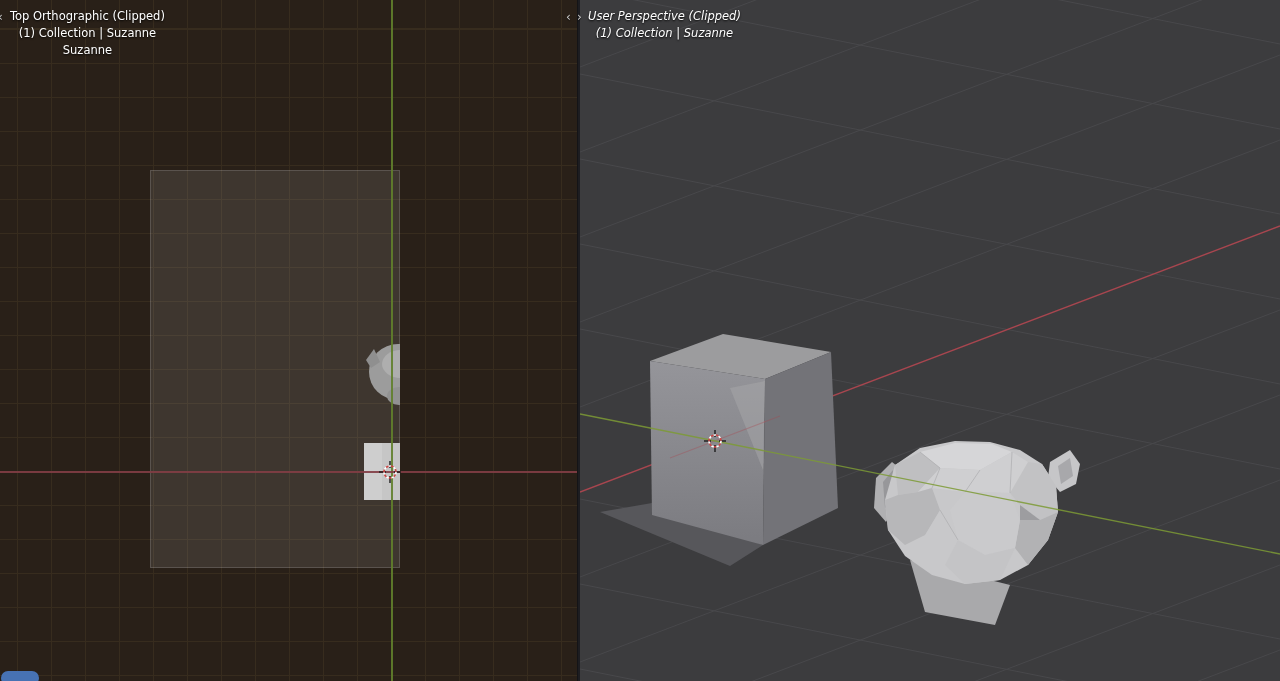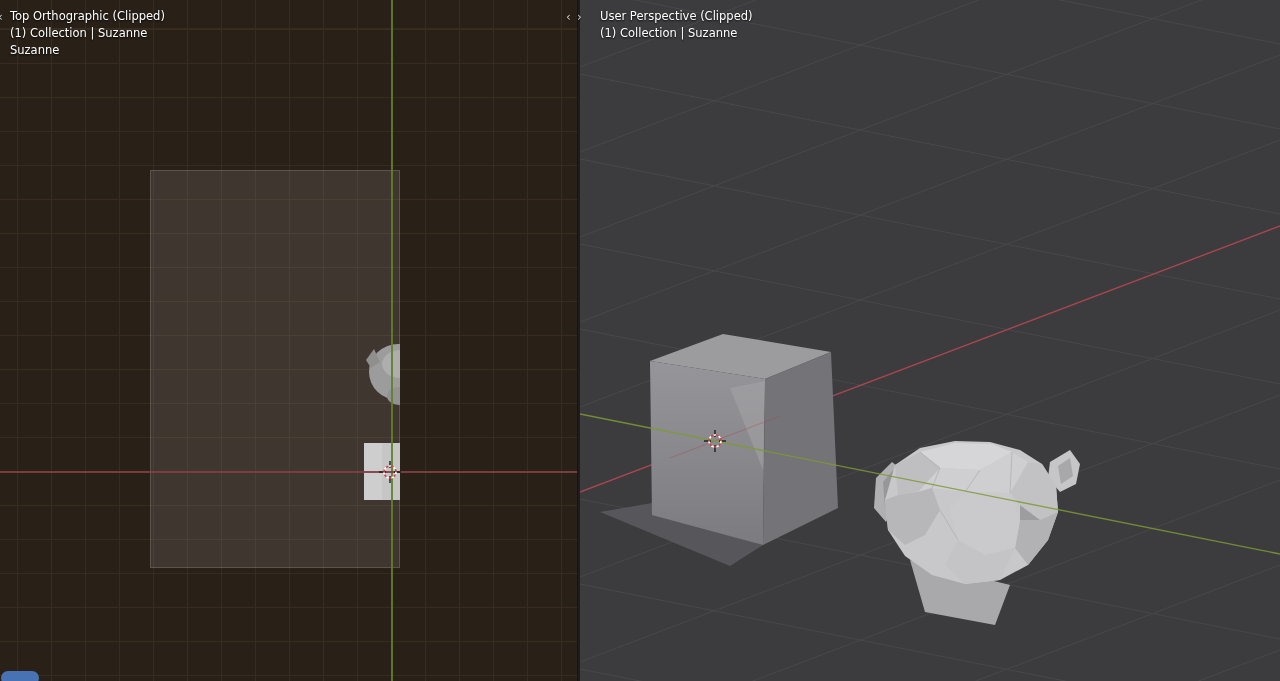--- a/index.html
+++ b/index.html
@@ -21,30 +21,30 @@
     border:1px solid rgba(255,255,255,0.15);
     box-sizing:border-box;
   }
   .layer{position:absolute;left:0;top:0;pointer-events:none;}
   .axisY{position:absolute;left:391px;top:0;width:2px;height:681px;background:#61802b;opacity:.9;}
   .axisX{position:absolute;left:0;top:471px;width:577px;height:2px;background:#82three;}
   .axisX{background:#823d45;opacity:.9;}
 
   .overlay-text{
     position:absolute;top:8px;left:10px;color:#ffffff;font-size:11.5px;line-height:17px;
-    text-shadow:0 1px 2px rgba(0,0,0,.9);pointer-events:none;white-space:nowrap;
+    text-shadow:0 1px 2px rgba(0,0,0,.9);pointer-events:none;white-space:nowrap;text-align:center;
   }
 
   
   #divider{position:absolute;left:577px;top:0;width:3px;height:681px;background:#1d1d21;border-left:1px solid #141417;box-sizing:border-box;}
   .chev{position:absolute;top:11px;color:#cfcfcf;font-size:12px;line-height:12px;z-index:6;text-shadow:0 1px 1px rgba(0,0,0,.8);cursor:col-resize;}
 
   
   #right-pane{position:absolute;left:580px;top:0;width:700px;height:681px;background:#3c3c3e;overflow:hidden;}
-  #right-pane .overlay-text{left:20px;}
+  #right-pane .overlay-text{left:8px;font-style:italic;}
 
   
   .blue-pill{position:absolute;left:1px;top:671px;width:38px;height:14px;border-radius:7px;background:#4772b3;z-index:7;}
 </style>
 </head>
 <body>
 
 <div id="app">
 
   <section id="left-pane">

